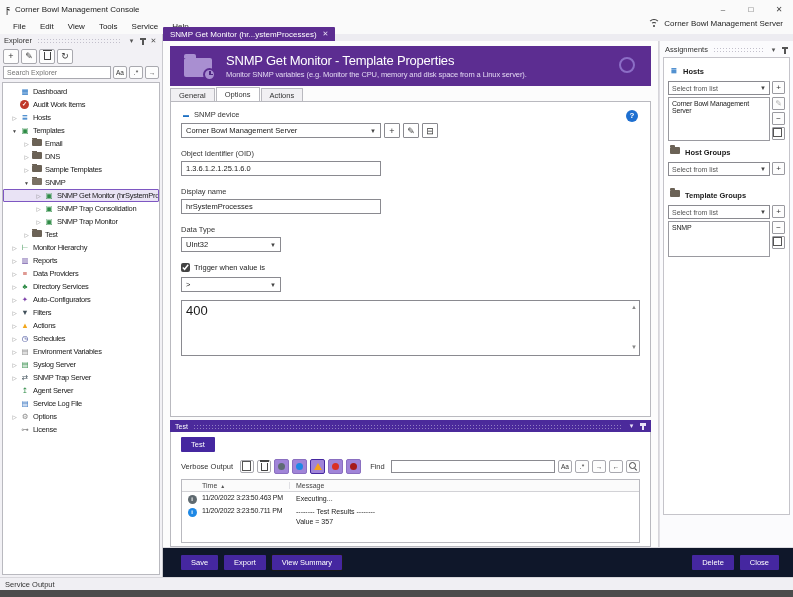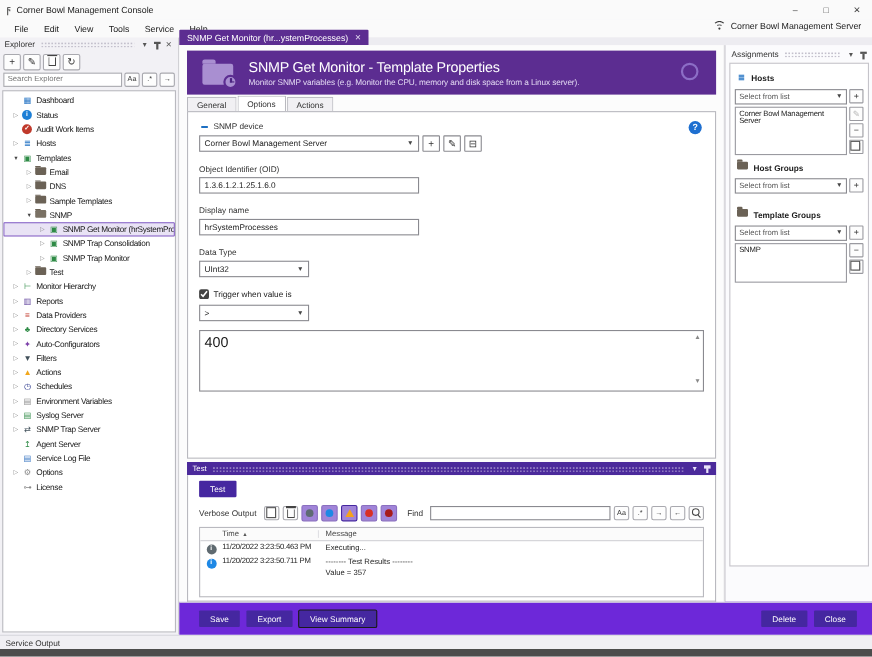--- a/index.html
+++ b/index.html
@@ -128,21 +128,21 @@
   .lh-time { width:108px; padding-left:20px; display:flex; gap:3px; align-items:center; border-right:1px solid #E0E0E4; }
   .sortarrow { font-size:5px; color:#555; }
   .lh-msg { padding-left:6px; }
   .logrow { display:flex; font-size:7px; color:#222; padding:2px 0 1px; }
   .lr-ico { width:20px; display:flex; justify-content:center; padding-top:1px; }
   .infodot { width:9px; height:9px; border-radius:50%; color:#fff; font-size:6px; font-weight:bold; text-align:center; line-height:9px; }
   .lr-time { width:88px; letter-spacing:-0.2px; }
   .lr-msg { padding-left:6px; line-height:10px; white-space:pre; }
 
   
-  .footerbar { height:30px; background:#6d28d9; border-top:1px solid #DDDCE1; display:flex; align-items:center; padding:0 14px 0 18px; gap:6px; }
+  .footerbar { height:30px; background:#0f172a; border-top:1px solid #DDDCE1; display:flex; align-items:center; padding:0 14px 0 18px; gap:6px; }
   .footerbar .spacer { flex:1; }
 
   
   .assign { flex:1; background:#FBFBFD; display:flex; flex-direction:column; padding:2px 3px; border-left:1px solid #E0DFE4; }
   .assignbox { background:#fff; border:1px solid #C5C4CA; flex:none; height:458px; padding:4px 4px; margin-top:1px; }
   .aslabel { display:flex; align-items:center; gap:4px; font-size:7.5px; font-weight:bold; color:#1a1a1a; margin:4px 0 5px 1px; }
   .asrow { display:flex; gap:2px; margin-bottom:2px; }
   .ascombo { flex:1; height:14px; border:1px solid #8A8A90; display:flex; align-items:center; padding:0 3px; font-size:7px; color:#555; background:#fff; min-width:0; }
   .ascombo .chev { margin-left:auto; font-size:6px; color:#444; }
   .asbtn { width:13px; height:13px; border:1px solid #9A9AA0; background:#FDFDFD; display:flex; align-items:center; justify-content:center; font-size:8px; color:#333; flex:none; border-radius:1px; }
@@ -213,25 +213,20 @@
         <span class="minibtn">.*</span>
         <span class="minibtn">→</span>
       </div>
       <div class="treebox">
         <div class="trow lv1">
             <span class="exp"></span>
             <span class="ti cb">▦</span>
             <span class="tl">Dashboard</span>
           </div>
         <div class="trow lv1">
-            <span class="exp c">▷</span>
-            <span class="badge bg-blue">i</span>
-            <span class="tl">Status</span>
-          </div>
-        <div class="trow lv1">
             <span class="exp"></span>
             <span class="badge bg-red">✓</span>
             <span class="tl">Audit Work Items</span>
           </div>
         <div class="trow lv1">
             <span class="exp c">▷</span>
             <span class="ti cb">≣</span>
             <span class="tl">Hosts</span>
           </div>
         <div class="trow lv1">

